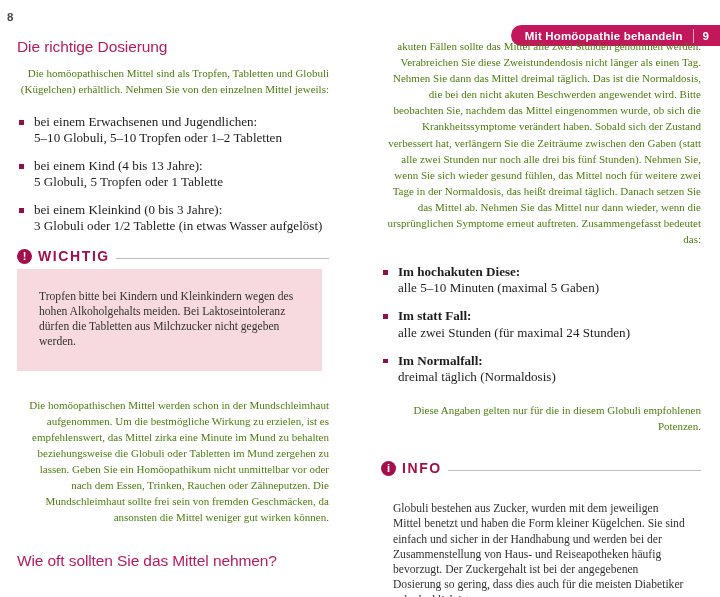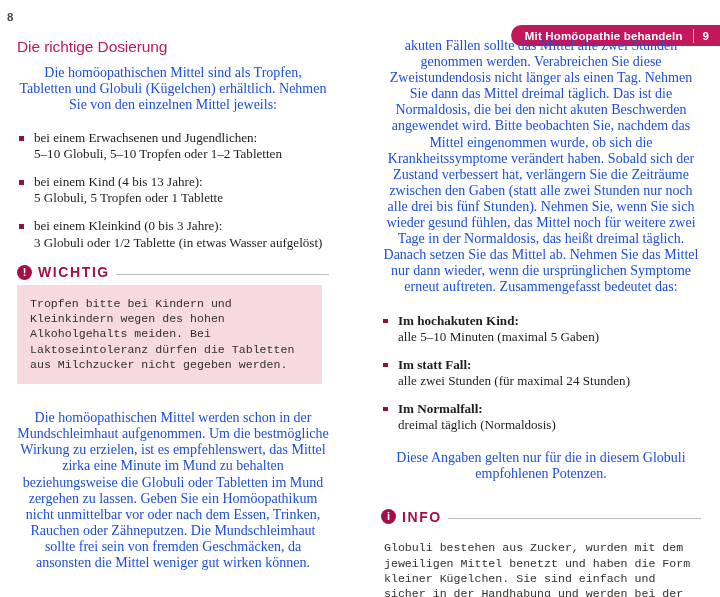--- a/index.html
+++ b/index.html
@@ -89,24 +89,24 @@
     font-weight: 400;
     color: #b61b5e;
     letter-spacing: -.1px;
     line-height: 1.15;
   }
   h2.section-heading.tight-top { margin-top: 0; }
 
   p.body-text {
     margin: 0 0 0 0;
     font-family: "Liberation Serif", serif;
-    font-size: 14px;
+    font-size: 11px;
     line-height: 16.1px;
-    color: #1d4ed8;
-    text-align: center;
+    color: #4d7c0f;
+    text-align: right;
     hyphens: manual;
   }
   .gap-sm { height: 9px; }
   .gap-md { height: 13px; }
   .gap-lg { height: 17px; }
 
   
   ul.dose-list {
     list-style: none;
     margin: 0;
@@ -179,25 +179,25 @@
   .callout-body-pink {
     background: #f7d9e0;
     padding: 8px 10px 9px 10px;
     margin-left: 0;
     width: 285px;
   }
   .callout-body-plain {
     padding: 8px 0 9px 0;
   }
   .callout-text {
-    font-family: Liberation Mono, monospace;
+    font-family: Liberation Serif, serif;
     font-size: 11.6px;
     line-height: 15.3px;
     color: #33312f;
-    margin: 3px;
+    margin: 12px;
   }
 </style>
 </head>
 <body>
 
 <div class="page-header">
   <div class="folio-left">8</div>
   <div class="header-tab">
     <span class="header-tab-title">Mit Homöopathie behandeln</span>
     <span class="header-tab-sep"></span>
@@ -262,21 +262,21 @@
 
   <div class="col col-right">
 
     <p class="body-text">akuten Fällen sollte das Mittel alle zwei Stunden genommen werden. Verabreichen Sie diese Zweistundendosis nicht länger als einen Tag. Nehmen Sie dann das Mittel dreimal täglich. Das ist die Normaldosis, die bei den nicht akuten Beschwerden angewendet wird. Bitte beobachten Sie, nachdem das Mittel eingenommen wurde, ob sich die Krankheitssymptome verändert haben. Sobald sich der Zustand verbessert hat, verlängern Sie die Zeiträume zwischen den Gaben (statt alle zwei Stunden nur noch alle drei bis fünf Stunden). Nehmen Sie, wenn Sie sich wieder gesund fühlen, das Mittel noch für weitere zwei Tage in der Normaldosis, das heißt dreimal täglich. Danach setzen Sie das Mittel ab. Nehmen Sie das Mittel nur dann wieder, wenn die ursprünglichen Symptome erneut auftreten. Zusammengefasst bedeutet das:</p>
 
     <div class="gap-lg"></div>
 
     <ul class="dose-list">
       <li>
         <span class="sq"></span>
-        <span class="li-line-1 li-bold">Im hochakuten Kind:</span>
+        <span class="li-line-1 li-bold">Im hochakuten Diese:</span>
         <span class="li-line-2">alle 5–10 Minuten (maximal 5 Gaben)</span>
       </li>
       <li>
         <span class="sq"></span>
         <span class="li-line-1 li-bold">Im statt Fall:</span>
         <span class="li-line-2">alle zwei Stunden (für maximal 24 Stunden)</span>
       </li>
       <li>
         <span class="sq"></span>
         <span class="li-line-1 li-bold">Im Normalfall:</span>

